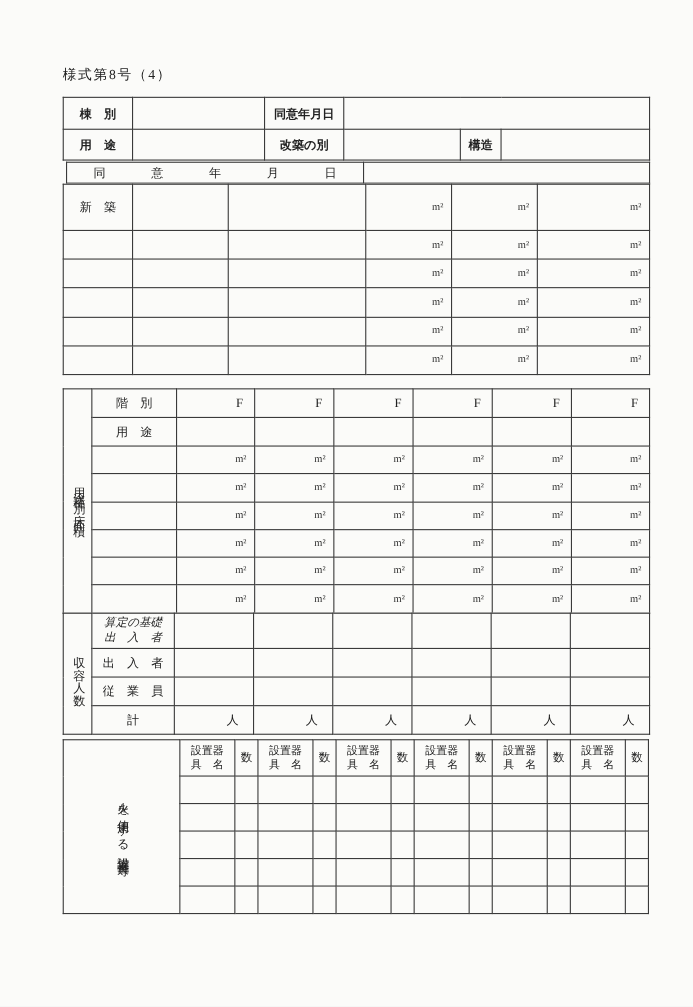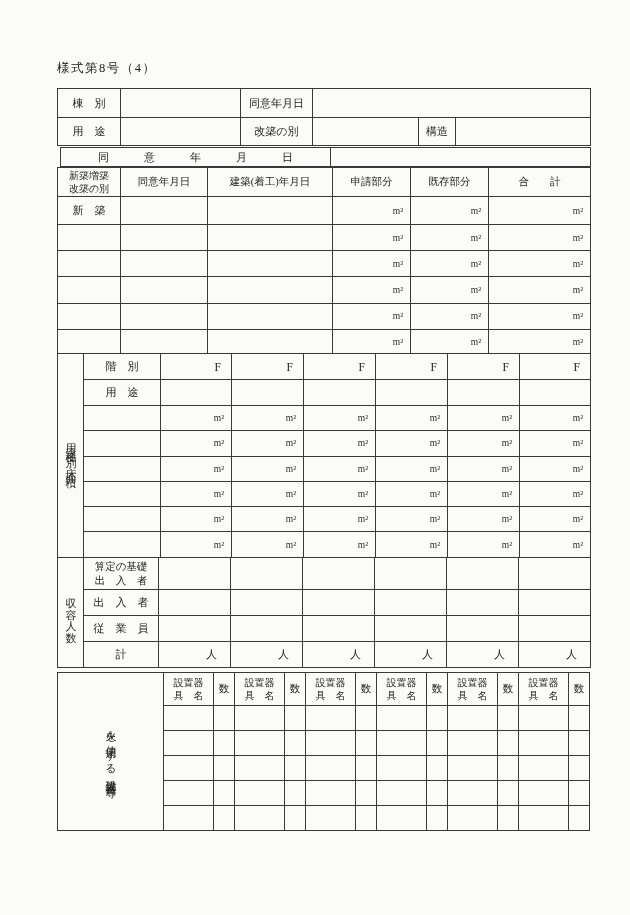--- a/index.html
+++ b/index.html
@@ -10,37 +10,37 @@
   .form-title { position:absolute; left:57px; top:60px; font-size:12.5px; letter-spacing:1.5px; }
   table { border-collapse:collapse; table-layout:fixed; position:absolute; background:#fbfbf9; }
   td { border:1px solid #3a3a3a; padding:0; font-size:11px; overflow:hidden; vertical-align:middle; }
   .c  { text-align:center; }
   .r  { text-align:right; }
   .sqm { font-size:9.5px; padding-right:7px; color:#2e2e2e; }
   .ppl { padding-right:13px; }
   .fcell { padding-right:10px; font-size:11.5px; }
   .two { line-height:13px; font-size:10px; }
   .hdr { font-size:10.5px; }
-  .just { text-align:justify; text-align-last:justify; padding:0 37px; }
+  .just { text-align:justify; text-align-last:justify; padding:0 24px; }
   .vlab { writing-mode:vertical-rl; text-orientation:upright; display:inline-block; }
   .vs5  { letter-spacing:5px; }
   .vs12 { letter-spacing:12px; }
   .vs2  { letter-spacing:2px; }
-  .basis { line-height:14px; font-size:10.5px; }
+  .basis { line-height:14px; font-size:10.5px;font-style:italic; }
   .eqh { line-height:13px; font-size:10px; }
   .cnt { font-size:10.5px; }
 </style>
 </head>
 <body>
 
 <div class="paper">
 
   <div class="form-title">様式第8号（4）</div>
 
-  <table style="left:57px; top:88px; width:533px;">
+  <table style="left:57px; top:88px; width:533px;font-weight:bold;">
     <colgroup>
         <col style="width:63px">
         <col style="width:120px">
         <col style="width:72px">
         <col style="width:106px">
         <col style="width:37px">
         <col style="width:135px">
       </colgroup>
     <tbody>
         <tr style="height:29px">
@@ -76,32 +76,21 @@
   <table style="left:57px; top:167px; width:533px;">
     <colgroup>
         <col style="width:63px">
         <col style="width:87px">
         <col style="width:125px">
         <col style="width:78px">
         <col style="width:78px">
         <col style="width:102px">
       </colgroup>
     <tbody>
-        <tr style="height:29px">
-      <td class="c two">
-        <div>新築増築</div>
-        <div>改築の別</div>
-      </td>
-      <td class="c hdr">同意年月日</td>
-      <td class="c hdr">建築(着工)年月日</td>
-      <td class="c hdr">申請部分</td>
-      <td class="c hdr">既存部分</td>
-      <td class="c hdr">合　　計</td>
-    </tr>
-    <tr style="height:28px">
+    <tr style="height:42px">
       <td class="c">新　築</td>
       <td></td>
       <td></td>
       <td class="r sqm">m²</td>
       <td class="r sqm">m²</td>
       <td class="r sqm">m²</td>
     </tr>
     <tr style="height:26.2px">
       <td></td>
       <td></td>

